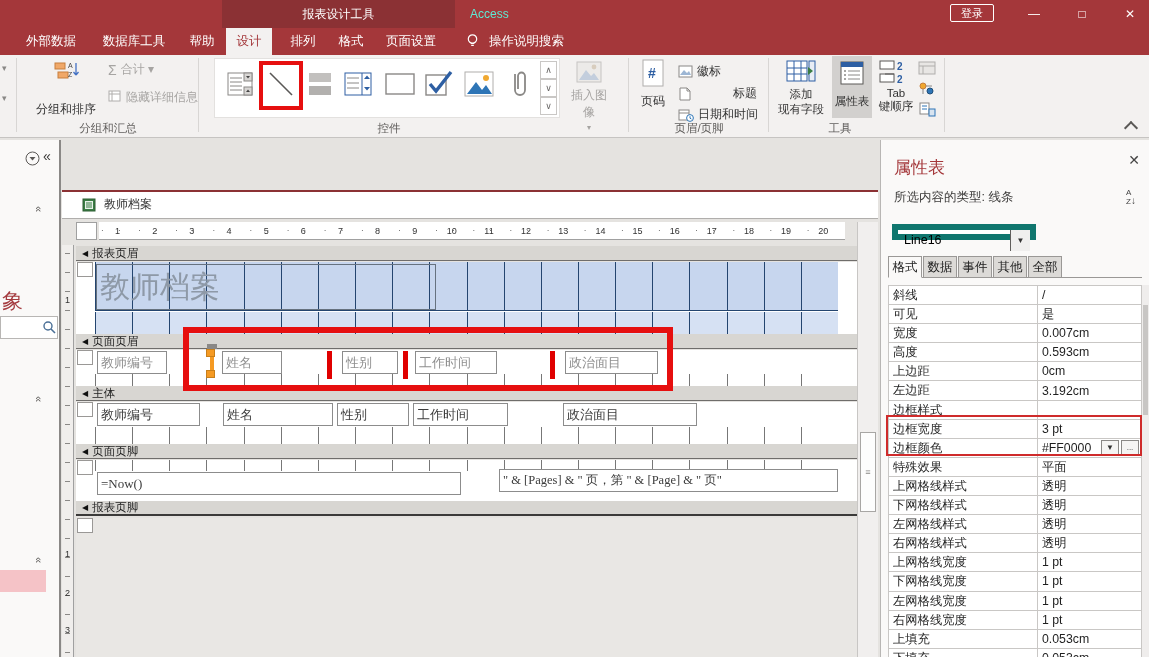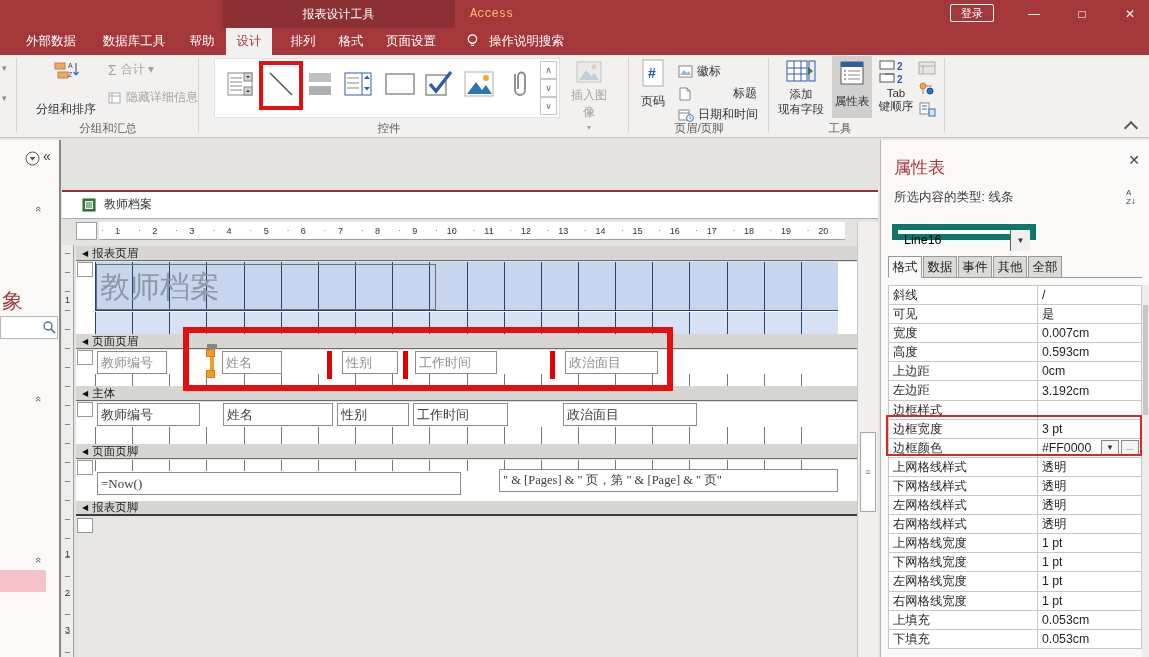--- a/index.html
+++ b/index.html
@@ -5,21 +5,21 @@
   * { margin:0; padding:0; box-sizing:border-box; }
   html,body { width:1149px; height:657px; overflow:hidden; }
   body { font-family:"Liberation Sans", sans-serif; }
   #root { position:relative; width:1149px; height:657px; background:#e5e3e0; overflow:hidden; }
   .abs { position:absolute; }
 
   
   #titlebar { left:0; top:0; width:1149px; height:28px; background:#a4373a; }
   #ctx-block { left:222px; top:0; width:233px; height:28px; background:#8b3134; color:#fff;
                font-size:12px; display:flex; align-items:center; justify-content:center; }
-  .tb-text { color:#fdba74; font-size:12px; line-height:28px;font-family:Liberation Mono, monospace; }
+  .tb-text { color:#5eead4; font-size:12px; line-height:28px; }
   #signin { left:950px; top:4px; width:44px; height:18px; border:1px solid #fff; border-radius:2px;
             color:#fff; font-size:11px; text-align:center; line-height:16px; }
   .winbtn { top:0; width:32px; height:28px; color:#fff; font-size:12px; text-align:center; line-height:28px; }
 
   
   #tabrow { left:0; top:28px; width:1149px; height:27px; background:#a4373a; }
   .rtab { position:absolute; top:0; height:27px; color:#fff; font-size:12.5px; text-align:center; line-height:27px; }
   .rtab.active { background:#f3f1f0; color:#a4373a; }
   #bulb-wrap { left:464px; top:4px; }
   #searchlbl { left:489px; top:0; height:27px; color:#fff; font-size:12.5px; line-height:27px; }
@@ -157,21 +157,21 @@
             <text x="15" y="18" font-size="7" fill="#444">Z</text>
             <path d="M23 4 v12 m0 0 l-2.5 -3 m2.5 3 l2.5 -3" stroke="#4472c4" stroke-width="1.3" fill="none"></path>
           </svg>
       </div>
       <div class="rbtn-lbl" style="margin-top:18px;">分组和排序</div>
     </div>
     <div class="abs" style="left:108px;top:6px;display:flex;align-items:center;gap:4px;">
       <span class="graytxt" style="font-size:14px;">Σ</span>
       <span class="rbtn-lbl gray">合计 ▾</span>
     </div>
-    <div class="abs" style="left:108px;top:34px;display:flex;align-items:center;gap:4px;">
+    <div class="abs" style="left:108px;top:34px;display:flex;gap:4px;">
       <span>
           <svg width="14" height="14" viewBox="0 0 14 14">
             <rect x="1" y="2" width="11" height="10" fill="#fff" stroke="#b0aeac"></rect>
             <path d="M1 5 h11 M4 2 v10" stroke="#b0aeac"></path>
           </svg>
         </span>
       <span class="rbtn-lbl gray">隐藏详细信息</span>
     </div>
     <div class="gl" style="left:20px;width:176px;">分组和汇总</div>
     <div class="rdiv" style="left:198px;"></div>
@@ -546,20 +546,26 @@
       </div>
       <div class="prow">
         <div class="plabel">边框颜色</div>
         <div class="pvalue">
           <span style="flex: 1 1 0%;">#FF0000</span>
           <span class="pv-btn">▼</span>
           <span class="pv-btn" style="margin-right: 2px;">...</span>
         </div>
       </div>
       <div class="prow">
+        <div class="plabel">特殊效果</div>
+        <div class="pvalue">
+          <span style="flex: 1 1 0%;">平面</span>
+        </div>
+      </div>
+      <div class="prow">
         <div class="plabel">上网格线样式</div>
         <div class="pvalue">
           <span style="flex: 1 1 0%;">透明</span>
         </div>
       </div>
       <div class="prow">
         <div class="plabel">下网格线样式</div>
         <div class="pvalue">
           <span style="flex: 1 1 0%;">透明</span>
         </div>

